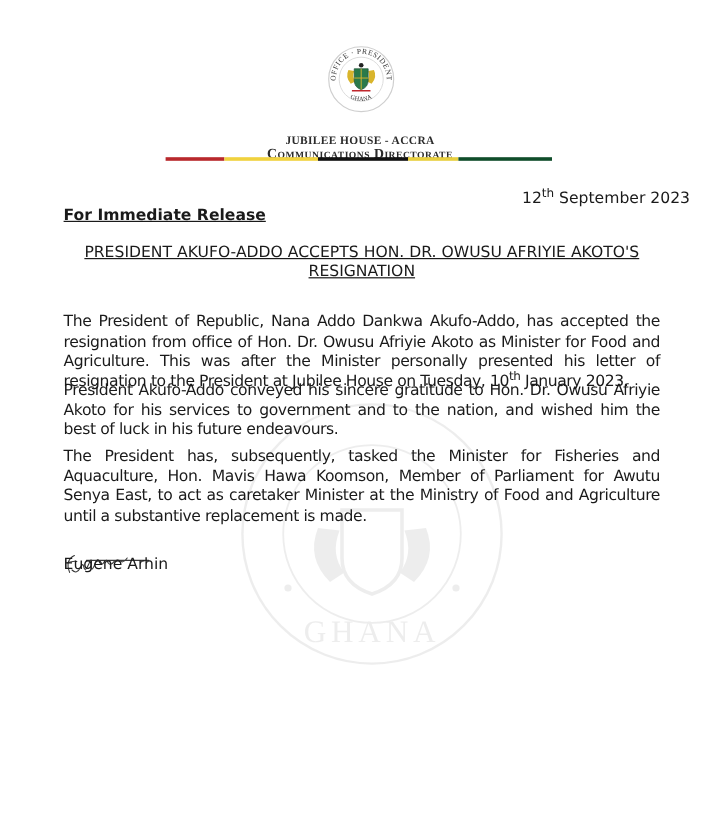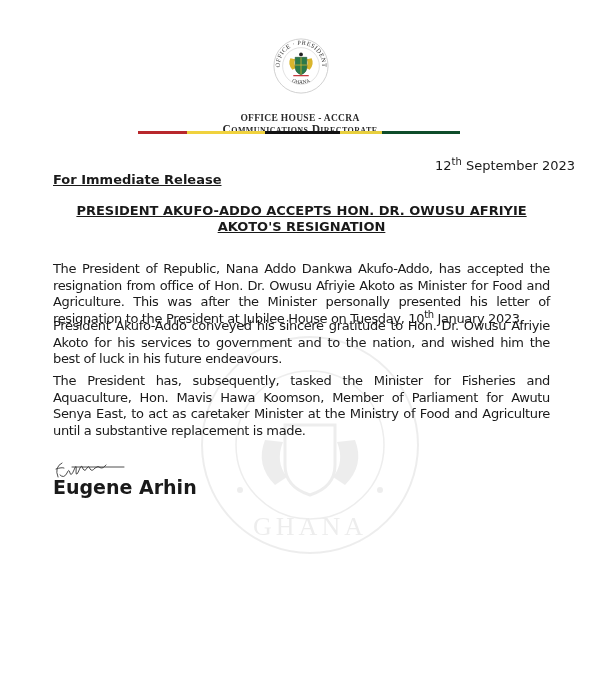--- a/index.html
+++ b/index.html
@@ -18,30 +18,30 @@
     .rule { top: 131px; left: 138px; height: 3px; width: 322px; display: flex; border-radius: 1px; }
     .rule span { display: block; height: 100%; }
 
     
     .watermark { left: 195px; top: 330px; width: 230px; height: 230px; opacity: 0.10; }
 
     
     .date { top: 158px; right: 25px; font-size: 13px; }
     .date sup, .para sup { font-size: 10px; vertical-align: 5px; line-height: 0; }
     .release { left: 53px; top: 172px; font-size: 13px; font-weight: bold; text-decoration: underline; }
-    .headline { left: 53px; width: 497px; top: 203px; font-size: 13px; font-weight: bold;
+    .headline { left: 53px; width: 497px; top: 203px; font-size: 13px; font-weight: normal;
                 text-decoration: underline; text-align: center; line-height: 16px; }
     .para { left: 53px; width: 497px; font-size: 13px; line-height: 16.6px; text-align: justify;
             letter-spacing: -0.35px; }
     .p1 { top: 261px; }
     .p2 { top: 318px; }
     .p3 { top: 373px; }
 
     .signature { left: 52px; top: 455px; width: 80px; height: 30px; }
-    .sig-block { left: 53px; top: 479px; font-size: 19px; font-weight: bold; line-height: 16.5px; }
+    .sig-block { left: 53px; top: 463px; font-size: 13px; font-weight: normal; line-height: 16.5px; }
   </style>
 </head>
 <body>
 
 <svg class="abs seal" viewBox="0 0 60 60">
   <circle cx="30" cy="30" r="28" fill="#ffffff" stroke="#cfcfcf" stroke-width="1"></circle>
   <circle cx="30" cy="30" r="19" fill="none" stroke="#d9d9d9" stroke-width="0.8"></circle>
   <defs>
     <path id="arcTop" d="M8,30 A22,22 0 0,1 52,30"></path>
     <path id="arcBot" d="M14,40 A19,19 0 0,0 46,40"></path>
@@ -56,21 +56,21 @@
   <path d="M19,22 q-3,6 2,12 l4,-2 q-3,-4 -1,-9 z" fill="#d9b52c"></path>
   <path d="M41,22 q3,6 -2,12 l-4,-2 q3,-4 1,-9 z" fill="#d9b52c"></path>
   <path d="M24,21 h12 v10 q0,6 -6,8 q-6,-2 -6,-8 z" fill="#2a7a4a" stroke="#1c4f31" stroke-width="0.6"></path>
   <line x1="30" y1="21" x2="30" y2="39" stroke="#d9b52c" stroke-width="0.8"></line>
   <line x1="24" y1="29" x2="36" y2="29" stroke="#d9b52c" stroke-width="0.8"></line>
   <circle cx="30" cy="18" r="2" fill="#222"></circle>
   <path d="M22,40 h16" stroke="#c0272d" stroke-width="1.2"></path>
 </svg>
 
 <div class="abs hdr-title">Communications Directorate</div>
-<div class="abs hdr-sub">OFFICE HOUSE - ACCRA</div>
+<div class="abs hdr-sub">JUBILEE HOUSE - ACCRA</div>
 
 <div class="abs rule">
   <span style="width:49px;background:#b8282c"></span>
   <span style="width:78px;background:#f0d23e"></span>
   <span style="width:75px;background:#111111"></span>
   <span style="width:42px;background:#e8cf3e"></span>
   <span style="width:78px;background:#0f4d2a"></span>
 </div>
 
 <svg class="abs watermark" viewBox="0 0 230 230">

